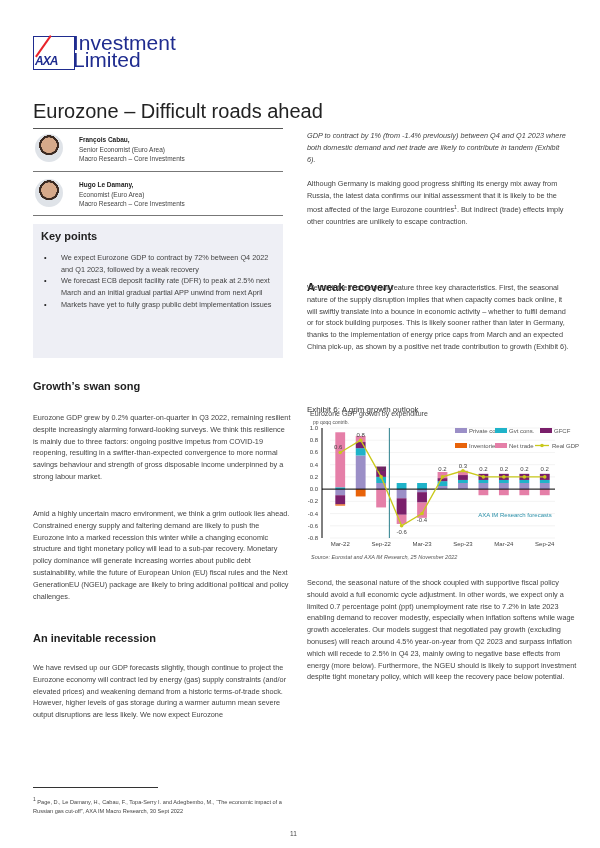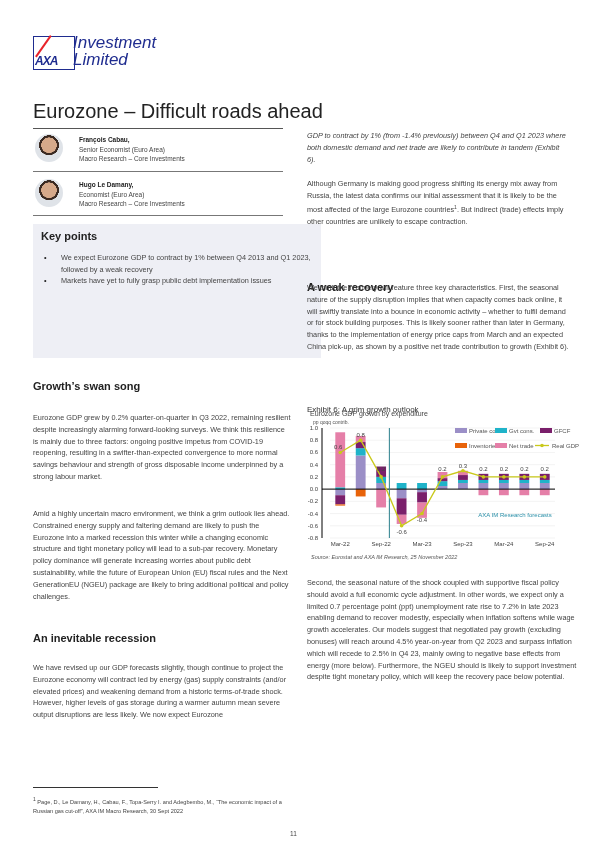--- a/index.html
+++ b/index.html
@@ -5,34 +5,34 @@
   * { box-sizing: border-box; margin: 0; padding: 0; }
   html, body { width: 600px; height: 848px; background: #ffffff; overflow: hidden; }
   body { position: relative; font-family: "Liberation Sans", "DejaVu Sans", sans-serif; color: #333333; }
   .abs { position: absolute; }
 
   
   .logo { left: 33px; top: 34px; width: 125px; height: 36px; }
   .logo-box { position: absolute; left: 0; top: 2px; width: 34px; height: 34px; border: 1.5px solid #1f2c8f; padding-left: 40px; }
   .logo-box .slash { position: absolute; left: 16px; top: -2px; width: 2px; height: 26px; background: #e8232a; transform: rotate(35deg); transform-origin: top left; }
   .logo-box .axa { position: absolute; left: 1px; bottom: 1px; font-size: 12px; font-weight: bold; font-style: italic; color: #1f2c8f; letter-spacing: -1px; }
-  .logo-text { position: absolute; left: 40px; top: 0; font-size: 17px; line-height: 17px; color: #1f2c8f; font-style: italic; }
+  .logo-text { position: absolute; left: 40px; top: 0; font-size: 21px; line-height: 17px; color: #1f2c8f; }
 
   .title { left: 33px; top: 100px; font-size: 20px; color: #222; }
   .title-rule { left: 33px; top: 128px; width: 250px; height: 1px; background: #555; }
 
   .author { left: 33px; width: 250px; height: 40px; }
   .author .avatar { position: absolute; left: 2px; top: 1px; width: 28px; height: 28px; border-radius: 50%; background: radial-gradient(circle at 50% 40%, #d6a98a 0 35%, #3b2a22 36% 45%, #dfe3e8 46%); }
   .author .name { position: absolute; left: 46px; top: 3px; font-size: 6.5px; font-weight: bold; color: #222; }
   .author .role, .author .dept { position: absolute; left: 46px; font-size: 6.5px; color: #444; }
   .author .role { top: 13px; }
   .author .dept { top: 22px; }
   .rule { height: 1px; background: #777; width: 250px; left: 33px; }
 
-  .keypoints { left: 33px; top: 224px; width: 288px; height: 134px; background: #eeeff5; padding: 6px 8px; }
+  .keypoints { left: 33px; top: 224px; width: 250px; height: 134px; background: #eeeff5; padding: 6px 8px; }
   .keypoints h2 { font-size: 11px; font-weight: bold; color: #222; margin-bottom: 10px; }
   .keypoints ul { list-style: none; }
   .keypoints li { position: relative; padding-left: 20px; font-size: 7.3px; line-height: 11.7px; color: #444; }
   .keypoints li::before { content: "•"; position: absolute; left: 3px; top: 0; color: #222; }
 
   .h2 { font-size: 11px; font-weight: bold; color: #222; }
   .para { font-size: 7.3px; line-height: 11.8px; color: #444; width: 258px; }
 
   .sup { font-size: 5px; vertical-align: super; }
 
@@ -75,21 +75,22 @@
   <div class="avatar"></div>
   <div class="name">Hugo Le Damany,</div>
   <div class="role">Economist (Euro Area)</div>
   <div class="dept">Macro Research – Core Investments</div>
 </div>
 <div class="abs rule" style="top:215px;"></div>
 
 <div class="abs keypoints">
   <h2>Key points</h2>
   <ul>
-    <li>We expect Eurozone GDP to contract by 1% between Q4 2013 and Q1 2023, followed by a weak recovery</li>
+    <li>We expect Eurozone GDP to contract by 72% between Q4 2022 and Q1 2023, followed by a weak recovery</li>
+    <li>We forecast ECB deposit facility rate (DFR) to peak at 2.5% next March and an initial gradual partial APP unwind from next April</li>
     <li>Markets have yet to fully grasp public debt implementation issues</li>
   </ul>
 </div>
 
 <div class="abs h2" style="left:33px; top:380px;">Growth’s swan song</div>
 <div class="abs para" style="left:33px; top:412px;">Eurozone GDP grew by 0.2% quarter-on-quarter in Q3 2022, remaining resilient despite increasingly alarming forward-looking surveys. We think this resilience is mainly due to three factors: ongoing positive impetus from COVID-19 reopening, resulting in a swifter-than-expected convergence to more normal savings behaviour and strength of gross disposable income underpinned by a strong labour market.</div>
 <div class="abs para" style="left:33px; top:508px;">Amid a highly uncertain macro environment, we think a grim outlook lies ahead. Constrained energy supply and faltering demand are likely to push the Eurozone into a marked recession this winter while a changing economic structure and tight monetary policy will lead to a sub-par recovery. Monetary policy dominance will generate increasing worries about public debt sustainability, while the future of European Union (EU) fiscal rules and the Next GenerationEU (NGEU) package are likely to bring additional political and policy challenges.</div>
 <div class="abs h2" style="left:33px; top:632px;">An inevitable recession</div>
 <div class="abs para" style="left:33px; top:662px;">We have revised up our GDP forecasts slightly, though continue to project the Eurozone economy will contract led by energy (gas) supply constraints (and/or elevated prices) and weakening demand from a historic terms-of-trade shock. However, higher levels of gas storage during a warmer autumn mean severe output disruptions are less likely. We now expect Eurozone</div>
 

